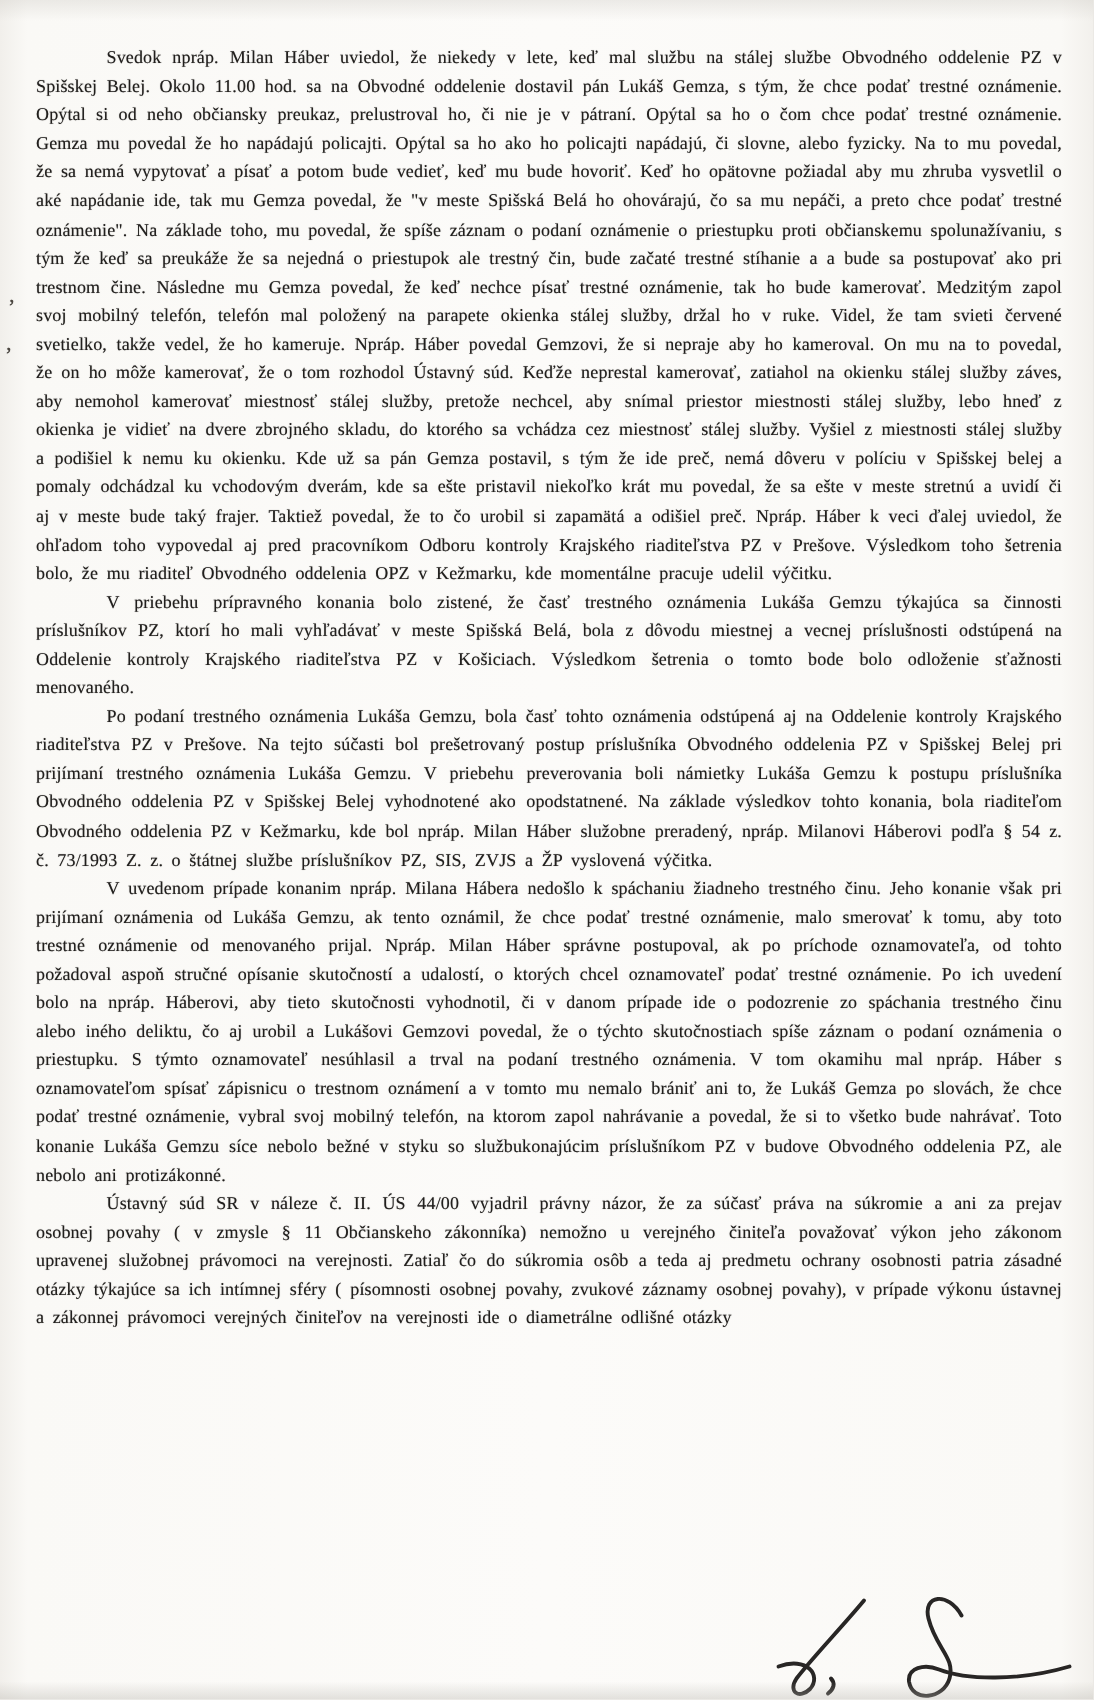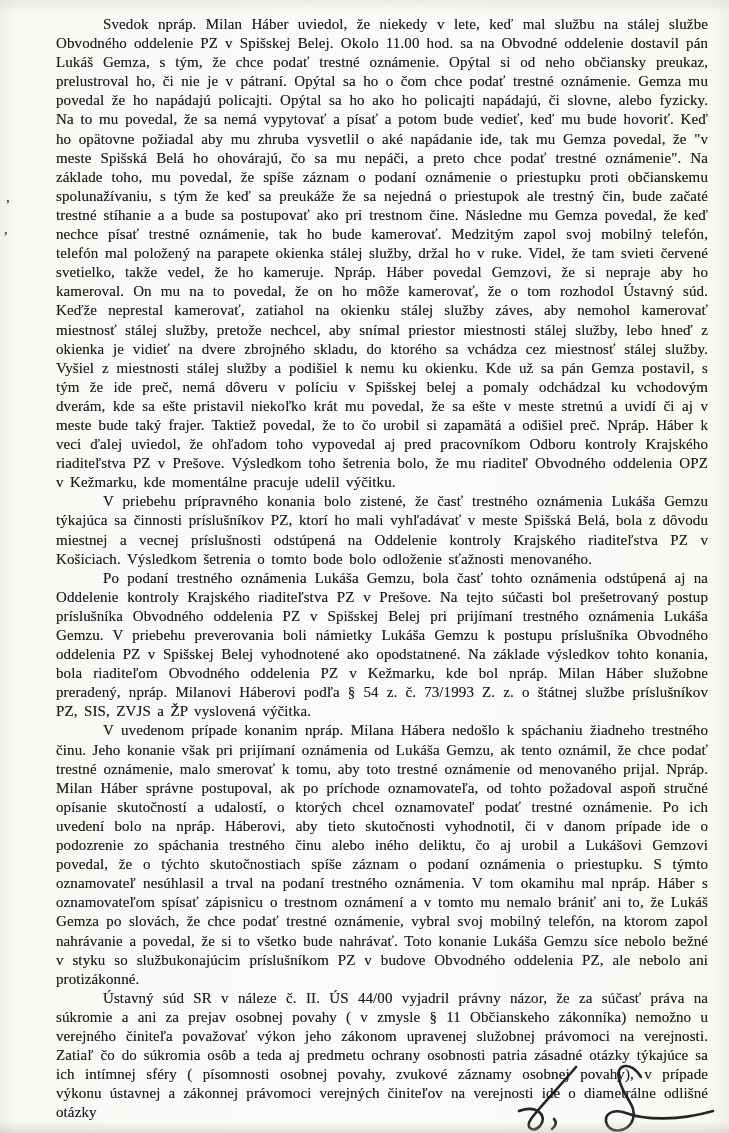--- a/index.html
+++ b/index.html
@@ -28,29 +28,28 @@
     content: "";
     position: absolute;
     left: 0; bottom: 0; right: 0; height: 12px;
     background: linear-gradient(0deg, rgba(186,183,176,0.40), rgba(186,183,176,0));
     pointer-events: none;
   }
   .textblock {
     position: absolute;
     left: 24px;
     right: 21px;
-    top: 15px;
+    top: 29px;
     color: #211f1d;
-    font-size: 15px;
+    font-size: 12px;
     line-height: 19.1px;
     text-align: justify;
     word-spacing: 2.6px;
     letter-spacing: 0.1px;
     text-shadow: 0 0 0.6px rgba(25, 24, 22, 0.55);
-    margin-left: 32px;
   }
   .textblock p {
     margin: 0;
     padding: 0;
     text-indent: 47px;
   }
   .signature {
     position: absolute;
     left: 455px;
     top: 1058px;

